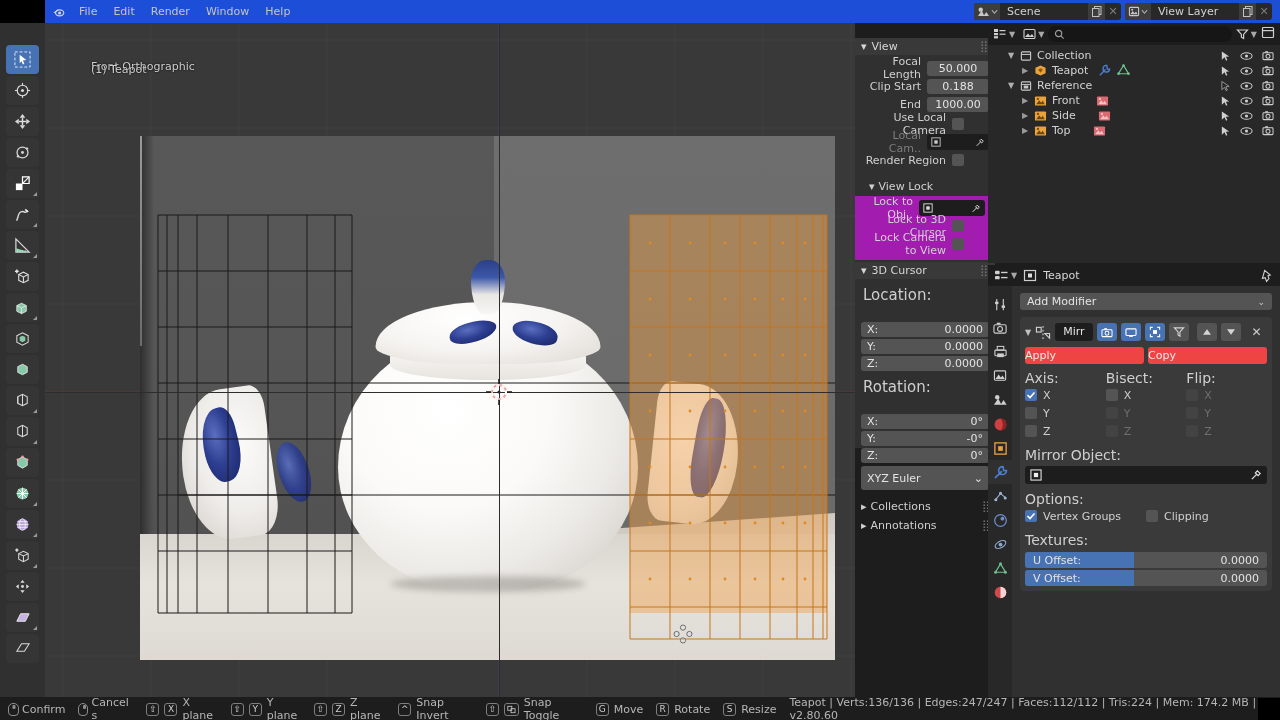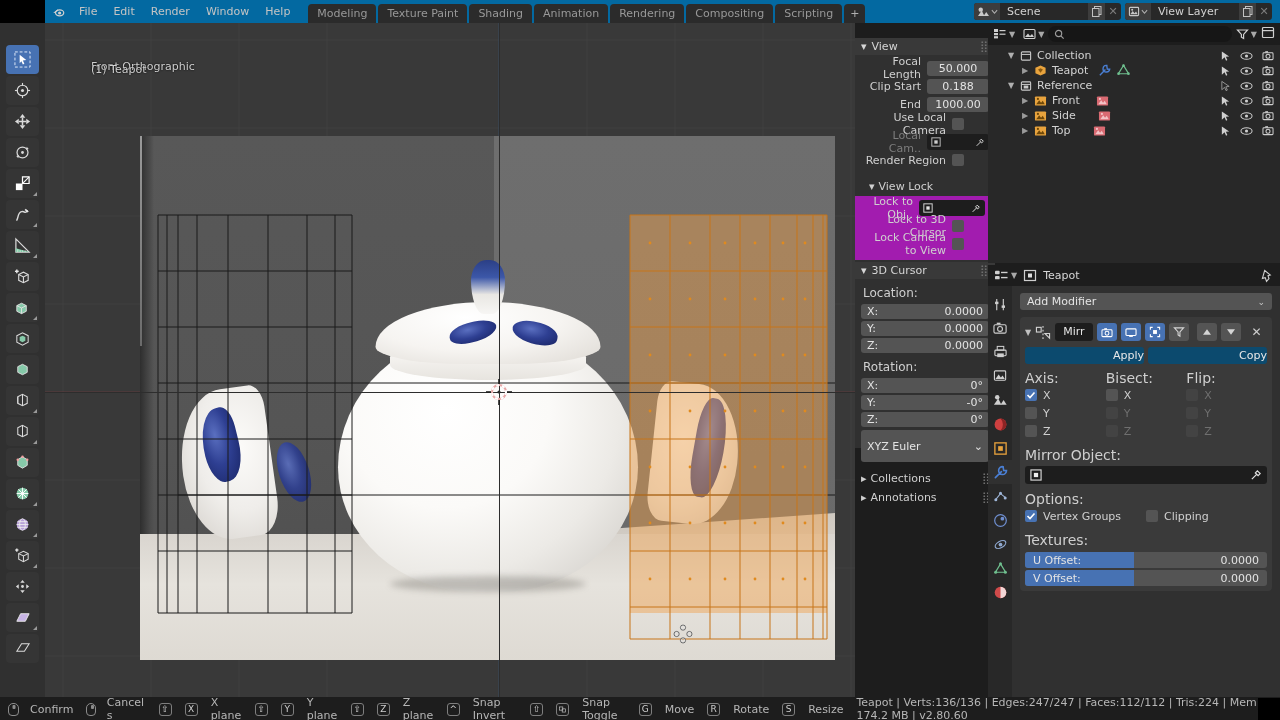--- a/index.html
+++ b/index.html
@@ -2,21 +2,21 @@
 <html><head>
 <meta charset="utf-8">
 <style>
   * { box-sizing: border-box; margin:0; padding:0; }
   html,body { width:1280px; height:720px; overflow:hidden; background:#1d1d1d; }
   body { font-family:"DejaVu Sans","Liberation Sans",sans-serif; font-size:11px; color:#d6d6d6; -webkit-font-smoothing:antialiased; }
 
   #app { position:relative; width:1280px; height:720px; }
 
   
-  .topbar { position:absolute; left:0; top:0; width:1280px; height:23px; background:#0369a1; display:flex; align-items:center; }
+  .topbar { position:absolute; left:0; top:0; width:1280px; height:23px; background:#1d4ed8; display:flex; align-items:center; }
   .tb-black { width:45px; height:23px; background:#000; }
   .blender-logo { width:26px; height:23px; display:flex; align-items:center; justify-content:center; }
   .menu-item { padding:0 8px; height:23px; line-height:23px; color:#c4c4c4; font-size:11px; cursor:default; }
   .wstabs { display:flex; align-items:flex-end; height:23px; margin-left:10px; }
   .wstab { padding:0 9px; height:19px; line-height:19px; font-size:11px; color:#989898; background:#2b2b2b;
            border-radius:4px 4px 0 0; margin-right:2px; }
   .wstab.plus { color:#b0b0b0; padding:0 6px; }
   .tb-right { margin-left:auto; display:flex; align-items:center; height:23px; padding-right:4px; }
   .scene-field { display:flex; align-items:center; height:17px; background:#282828; border-radius:3px; margin-right:4px; }
   .sf-icon { width:26px; height:17px; background:#3d3d3d; border-radius:3px 0 0 3px; display:flex; align-items:center; justify-content:center; gap:1px; }
@@ -91,25 +91,25 @@
   .ntab.active { background:#3d3d3d; color:#e0e0e0; }
   .npanel-hdr { height:17px; background:#393939; display:flex; align-items:center; padding:0 6px; gap:5px; font-size:11px; color:#d6d6d6; }
   .npanel-body { padding:5px 6px 7px; }
   .prop-row { display:flex; align-items:center; height:16px; margin-bottom:2px; }
   .prop-lab { flex:1; text-align:right; padding-right:6px; color:#cfcfcf; font-size:11px; }
   .prop-val { width:62px; height:15px; background:#545454; border-radius:3px; color:#e3e3e3; font-size:11px;
               text-align:center; line-height:15px; }
   .chk { width:12px; height:12px; background:#545454; border-radius:2px; }
   .field { height:16px; background:#1d1d1d; border-radius:3px; display:flex; align-items:center; padding:0 4px; gap:4px; }
   .grp-hdr { display:flex; align-items:center; gap:4px; padding:3px 0 3px 6px; font-size:11px; color:#cfcfcf; }
-  .sub-hdr { font-size:12px; color:#cfcfcf; padding:3px 0 4px 2px; }
+  .sub-hdr { font-size:15px; color:#cfcfcf; padding:3px 0 18px 2px; }
   .vecrow { display:flex; align-items:center; height:15px; background:#545454; border-radius:3px; margin-bottom:2px; padding:0 6px; }
   .vecrow .k { flex:1; font-size:11px; color:#e3e3e3; }
   .vecrow .v { font-size:11px; color:#e3e3e3; }
-  .dropdown { height:32px; background:#545454; border-radius:3px; display:flex; align-items:center;
+  .dropdown { height:24px; background:#545454; border-radius:3px; display:flex; align-items:center;
               justify-content:space-between; padding:0 6px; font-size:11px; color:#e3e3e3; }
 
   
   .outliner { position:absolute; left:988px; top:23px; width:292px; height:240px; background:#282828; }
   .ol-hdr { height:22px; background:#1d1d1d; display:flex; align-items:center; padding:0 5px; gap:4px; }
   .ol-search { flex:1; height:16px; background:#161616; border-radius:8px; display:flex; align-items:center; padding:0 6px; gap:4px; }
   .ol-row { height:15px; display:flex; align-items:center; font-size:11px; color:#d2d2d2; position:relative; padding-left:4px; }
   .ol-icons { position:absolute; right:6px; display:flex; gap:9px; align-items:center; }
 
   
@@ -120,42 +120,42 @@
   .ptab.active { background:#303030; }
   .props-body { position:absolute; left:24px; top:21px; right:0; bottom:0; padding:7px 8px; overflow:hidden; }
   .addmod { height:17px; background:#545454; border-radius:3px; display:flex; align-items:center;
             justify-content:space-between; padding:0 7px; font-size:11px; color:#e3e3e3; }
   .modbox { margin-top:7px; background:#3a3a3a; border-radius:4px; padding:5px; }
   .mod-hdr { display:flex; align-items:center; gap:4px; height:20px; }
   .mod-name { background:#1d1d1d; border-radius:3px; height:18px; line-height:18px; padding:0 8px; font-size:11px; color:#e3e3e3; }
   .ibtn { width:20px; height:18px; background:#545454; border-radius:3px; display:flex; align-items:center; justify-content:center; }
   .ibtn.on { background:#4772b3; }
   .btnrow { display:flex; gap:4px; margin-top:5px; }
-  .btn { flex:1; height:17px; background:#0c4a6e; border-radius:3px; text-align:right; line-height:17px; font-size:11px; color:#e8e8e8; }
+  .btn { flex:1; height:17px; background:#ef4444; border-radius:3px; text-align:left; line-height:17px; font-size:11px; color:#e8e8e8; }
   .cols3 { display:flex; margin-top:6px; }
   .cols3 > div { flex:1; }
   .cbrow { display:flex; align-items:center; gap:6px; height:18px; font-size:11px; color:#cfcfcf; }
   .cbrow.dim { color:#6f6f6f; }
   .chk2 { width:12px; height:12px; background:#545454; border-radius:2px; position:relative; }
   .chk2.on { background:#4772b3; }
   .chk2.dim { background:#434343; }
   .lab { font-size:14px; color:#cfcfcf; }
   .objfield { height:18px; background:#1d1d1d; border-radius:3px; display:flex; align-items:center;
               justify-content:space-between; padding:0 5px; margin-top:3px; }
   .slider { height:16px; background:#545454; border-radius:3px; display:flex; align-items:center;
             justify-content:space-between; padding:0 8px; font-size:11px; color:#e3e3e3; margin-top:4px; position:relative; overflow:hidden; }
   .slider .fillL { position:absolute; left:0; top:0; bottom:0; background:#4772b3; }
   .slider .k,.slider .v { position:relative; z-index:1; }
 
   
   .status { position:absolute; left:0; bottom:0; width:1280px; height:22px; background:#1d1d1d;
             display:flex; align-items:center; padding:0 8px; font-size:11px; color:#b6b6b6; }
   .kb { display:inline-flex; align-items:center; justify-content:center; min-width:13px; height:13px;
         border:1px solid #7e7e7e; border-radius:3px; font-size:9px; color:#cfcfcf; padding:0 2px; margin-right:2px; }
-  .sitem { display:flex; align-items:center; gap:11px; margin-right:13px; }
+  .sitem { display:flex; align-items:center; gap:3px; margin-right:13px; }
   .stats { margin-left:auto; color:#b6b6b6; font-size:11px; padding-right:10px; }
   .status-blackR { position:absolute; right:0; bottom:0; width:22px; height:22px; background:#000; }
   .mouse-glyph { width:11px; height:13px; border:1px solid #8c8c8c; border-radius:5px 5px 4px 4px; position:relative; }
   .mouse-glyph i { position:absolute; left:50%; transform:translateX(-50%); top:1px; width:3px; height:4px; background:#8c8c8c; border-radius:1px; }
   .mouse-glyph.r i { background:#8c8c8c; left:auto; right:1px; transform:none; }
 </style>
 </head>
 <body>
 
 <div id="app">
@@ -170,30 +170,20 @@
         <circle cx="9.2" cy="9.6" r="1.7" fill="#d2d2d2"></circle>
       </g>
         </svg>
     </div>
     <div class="menu-item">File</div>
     <div class="menu-item">Edit</div>
     <div class="menu-item">Render</div>
     <div class="menu-item">Window</div>
     <div class="menu-item">Help</div>
 
-    <div class="wstabs">
-      <div class="wstab">Modeling</div>
-      <div class="wstab">Texture Paint</div>
-      <div class="wstab">Shading</div>
-      <div class="wstab">Animation</div>
-      <div class="wstab">Rendering</div>
-      <div class="wstab">Compositing</div>
-      <div class="wstab">Scripting</div>
-      <div class="wstab plus">+</div>
-    </div>
 
     <div class="tb-right">
       <div class="scene-field">
         <div class="sf-icon">
           <svg width="13" height="11" viewBox="0 0 14 12">
               <g fill="#c8c8c8">
             <circle cx="4" cy="4" r="2.4"></circle>
                 <path d="M1 11 L5 5 L8 11 Z"></path>
                 <path d="M7 11 L10 6.5 L13 11 Z"></path>
           </g>

